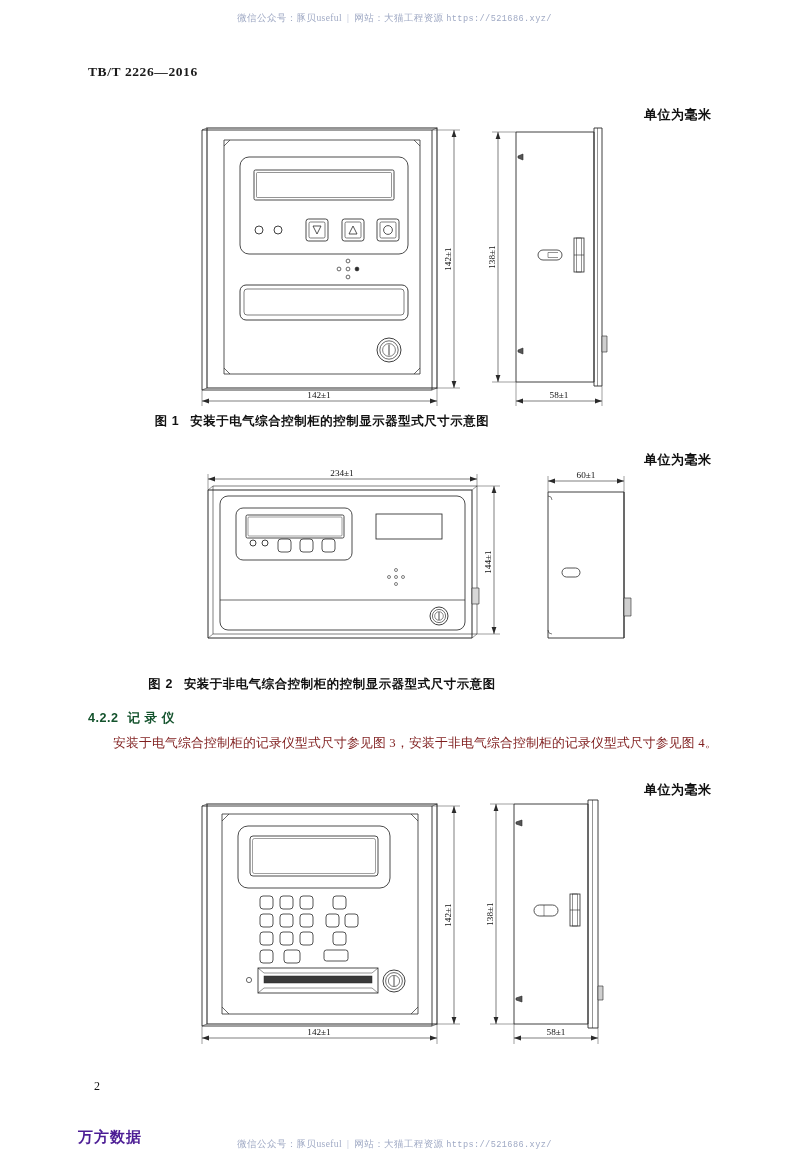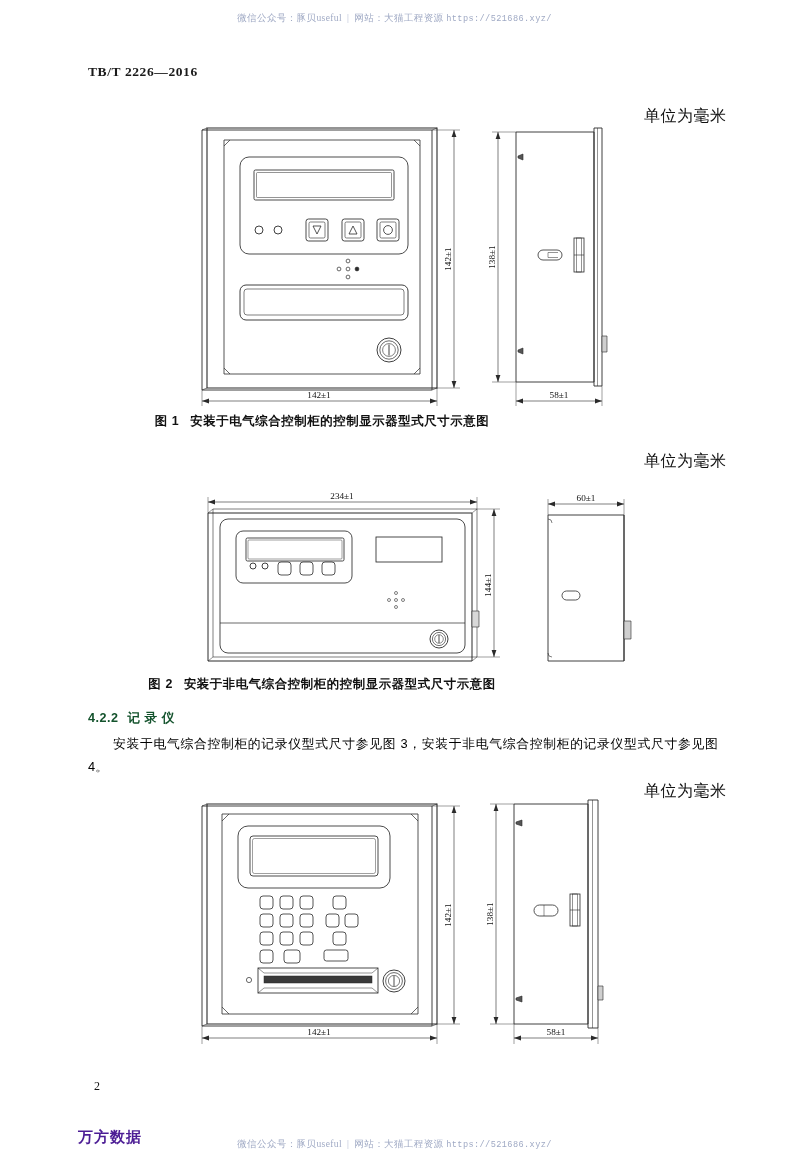--- a/index.html
+++ b/index.html
@@ -45,22 +45,22 @@
     font-family: "Liberation Serif", "DejaVu Serif", serif;
     font-weight: bold;
     font-size: 13.5px;
     letter-spacing: 0.6px;
   }
 
   
   .unit-note {
     position: absolute;
     font-family: "Liberation Sans", "DejaVu Sans", sans-serif;
-    font-weight: normal;
-    font-size: 16px;
+    font-weight: bold;
+    font-size: 13px;
     letter-spacing: 0.5px;
     color: #111;
   }
 
   
   .fig-caption {
     position: absolute;
     left: 0;
     width: 644px;
     text-align: center;
@@ -80,26 +80,26 @@
     font-weight: bold;
     font-size: 12.6px;
     letter-spacing: 0.5px;
     color: #14532d;
   }
   .clause-head .cnum { margin-right: 9px; }
   .body-para {
     position: absolute;
     left: 88px;
     width: 630px;
-    font-family: Liberation Sans, sans-serif;
+    font-family: Liberation Serif, serif;
     font-size: 12.8px;
     line-height: 23px;
     text-align: justify;
     text-indent: 25px;
-    color: #000000;
+    color: #7f1d1d;
     letter-spacing: 0.2px;
   }
 
   .page-number {
     position: absolute;
     left: 94px;
     top: 1079px;
     font-family: "Liberation Serif", "DejaVu Serif", serif;
     font-size: 12px;
     color: #111;
@@ -224,21 +224,21 @@
       <text class="dim-text" x="363" y="276" text-anchor="middle" stroke="none">58±1</text>
     </svg>
   </div>
 
   <div class="fig-caption" style="top:413px;">
     <span class="num">图 1</span><span>安装于电气综合控制柜的控制显示器型式尺寸示意图</span>
   </div>
 
   <div class="unit-note" style="left:644px; top:451px;">单位为毫米</div>
 
-  <div class="drawing" style="left:200px; top:493px;">
+  <div class="drawing" style="left:200px; top:470px;">
     <svg width="470" height="190" viewBox="0 0 470 190" fill="none" stroke="#2a2a2a" stroke-width="0.9">
 
       <path d="M8 20 L272 20 L272 168 L8 168 Z" stroke-width="1.0"></path>
       <path d="M13 16 L277 16 L277 164 L13 164 Z" stroke-width="0.6"></path>
       <path d="M8 20 L13 16 M272 20 L277 16 M272 168 L277 164 M8 168 L13 164" stroke-width="0.5"></path>
 
       <rect x="20" y="26" width="245" height="134" rx="8" stroke-width="0.85"></rect>
 
       <rect x="36" y="38" width="116" height="52" rx="7" stroke-width="0.85"></rect>
 

